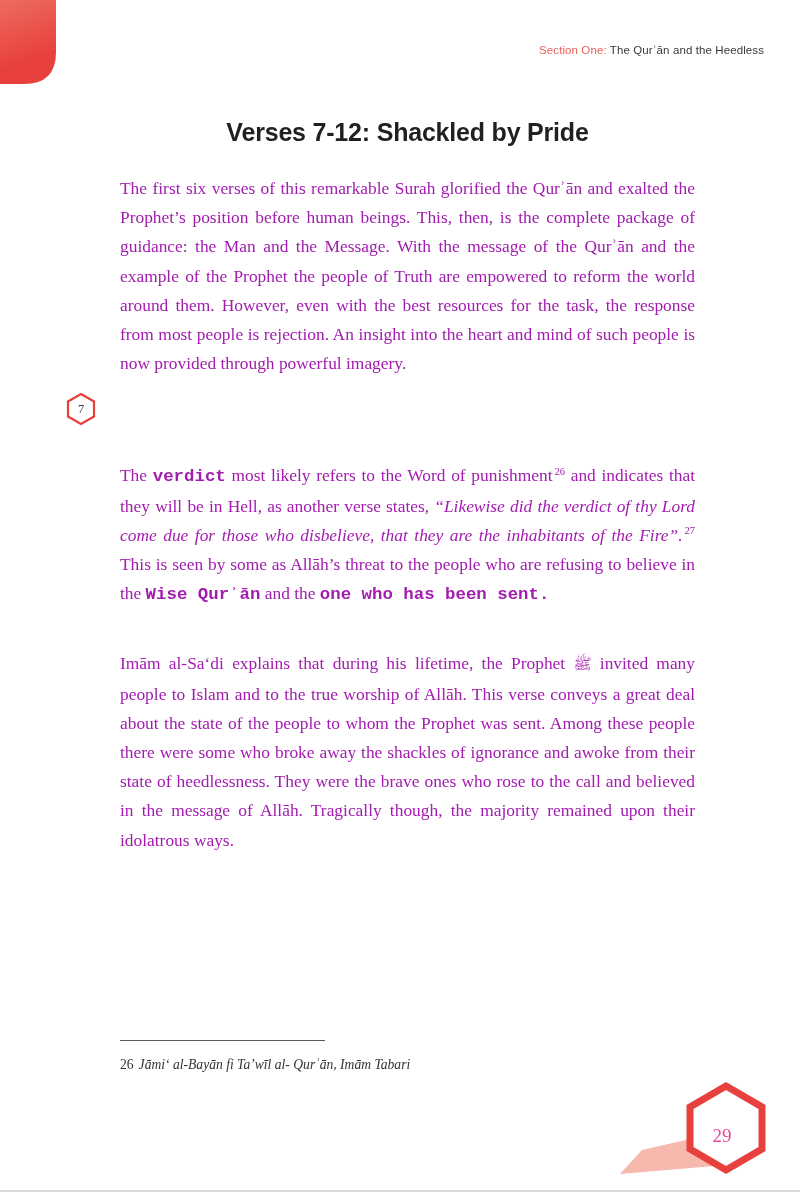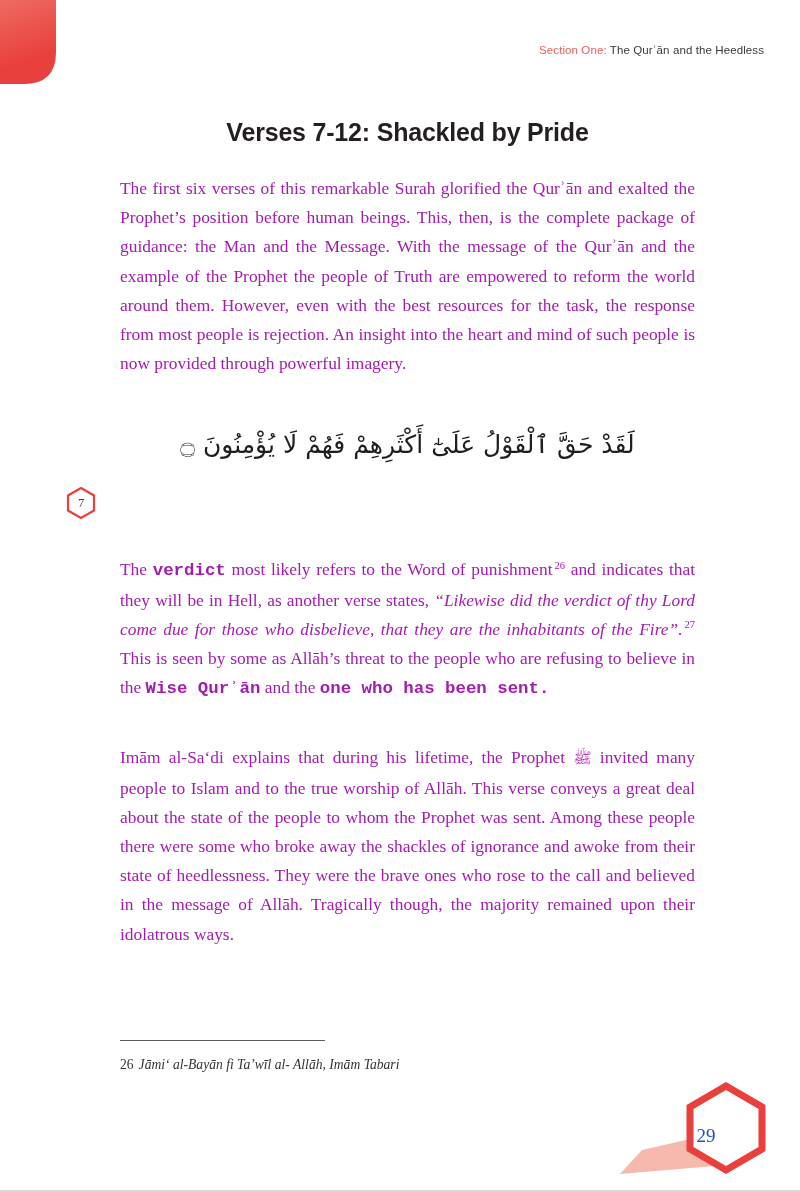--- a/index.html
+++ b/index.html
@@ -153,30 +153,30 @@
   .page-number-wrap {
     position: absolute;
     right: 0;
     bottom: 0;
     width: 180px;
     height: 110px;
     pointer-events: none;
   }
   .pn-number {
     position: absolute;
-    right: 52px;
+    right: 36px;
     bottom: 30px;
     width: 84px;
     height: 52px;
     display: flex;
     align-items: center;
     justify-content: center;
     font-family: "Liberation Serif", serif;
     font-size: 19px;
-    color: #1d4ed8;
+    color: #ec4899;
   }
 
   .bottom-rule {
     position: absolute;
     left: 0;
     bottom: 0;
     width: 800px;
     height: 2px;
     background: #d9d9d9;
   }
@@ -198,41 +198,40 @@
 <div class="running-header">
   <span class="section-label">Section One:</span><span class="section-title"> The Qurʾān and the Heedless</span>
 </div>
 
 <div class="content">
 
   <h1 class="page-title">Verses 7-12: Shackled by Pride</h1>
 
   <p class="body-par par-intro">The first six verses of this remarkable Surah glorified the Qurʾān and exalted the Prophet’s position before human beings. This, then, is the complete package of guidance: the Man and the Message. With the message of the Qurʾān and the example of the Prophet the people of Truth are empowered to reform the world around them. However, even with the best resources for the task, the response from most people is rejection. An insight into the heart and mind of such people is now provided through powerful imagery.</p>
 
-  <div class="arabic-verse">لَقَدْ حَقَّ ٱلْقَوْلُ عَلَىٰٓ أَكْثَرِهِمْ فَهُمْ لَا يُؤْمِنُونَ ۝</div>
 
   <div class="verse-row">
     <div class="verse-badge">
       <svg width="32" height="34" viewBox="0 0 32 34" xmlns="http://www.w3.org/2000/svg">
         <polygon points="16,2 29,9.5 29,24.5 16,32 3,24.5 3,9.5" fill="#ffffff" stroke="#e8413d" stroke-width="2.2"></polygon>
       </svg>
       <span class="num">7</span>
     </div>
   </div>
 
   <p class="body-par par-verdict"><span>The </span><b>verdict</b><span> most likely refers to the Word of punishment</span><sup class="fn">26</sup><span> and indicates that they will be in Hell, as another verse states, </span><i>“Likewise did the verdict of thy Lord come due for those who disbelieve, that they are the inhabitants of the Fire”.</i><sup class="fn">27</sup><span> This is seen by some as Allāh’s threat to the people who are refusing to believe in the </span><b>Wise Qurʾān</b><span> and the </span><b>one who has been sent.</b></p>
 
   <p class="body-par par-sadi"><span>Imām al-Sa‘di explains that during his lifetime, the Prophet </span><span class="sws">ﷺ</span><span> invited many people to Islam and to the true worship of Allāh. This verse conveys a great deal about the state of the people to whom the Prophet was sent. Among these people there were some who broke away the shackles of ignorance and awoke from their state of heedlessness. They were the brave ones who rose to the call and believed in the message of Allāh. Tragically though, the majority remained upon their idolatrous ways.</span></p>
 
 </div>
 
 <div class="footnotes">
   <div class="footnote-rule"></div>
   <div class="footnote">
-    <span class="fn-num">26</span><span class="fn-text-italic">Jāmi‘ al-Bayān fi Ta’wīl al- Allāh, Imām Tabari</span>
+    <span class="fn-num">26</span><span class="fn-text-italic">Jāmi‘ al-Bayān fi Ta’wīl al- Qurʾān, Imām Tabari</span>
   </div>
 </div>
 
 <div class="page-number-wrap">
   <svg width="180" height="110" viewBox="0 0 180 110" xmlns="http://www.w3.org/2000/svg">
     <polygon points="0,92 22,68 118,46 118,82" fill="#f7b9ad"></polygon>
     <polygon points="106,4 142,25 142,67 106,88 70,67 70,25" fill="#ffffff" stroke="#e8413d" stroke-width="7"></polygon>
   </svg>
   <span class="pn-number">29</span>
 </div>

